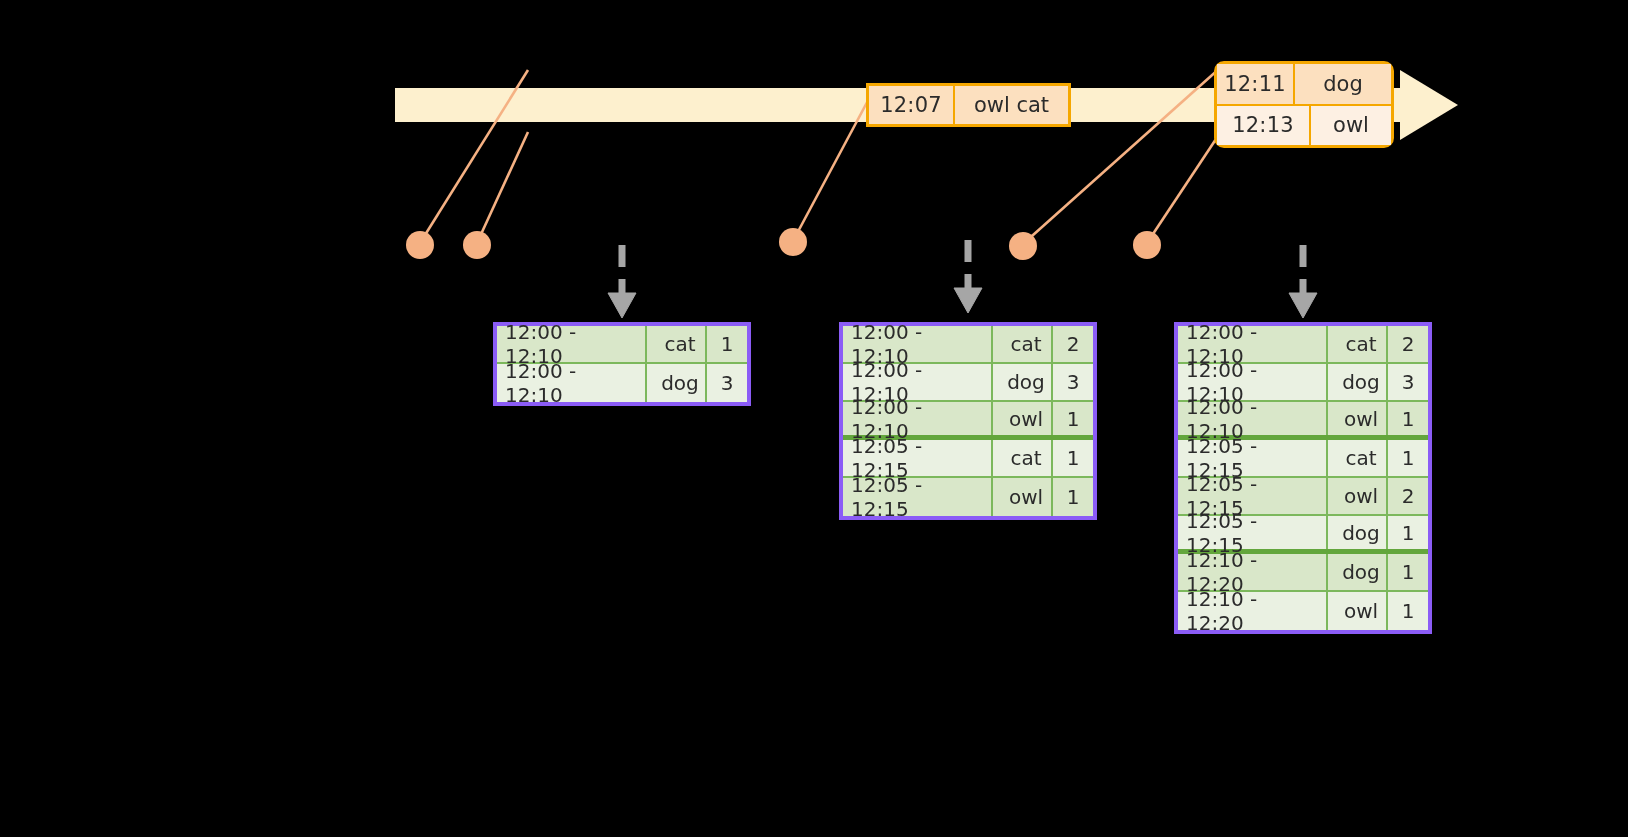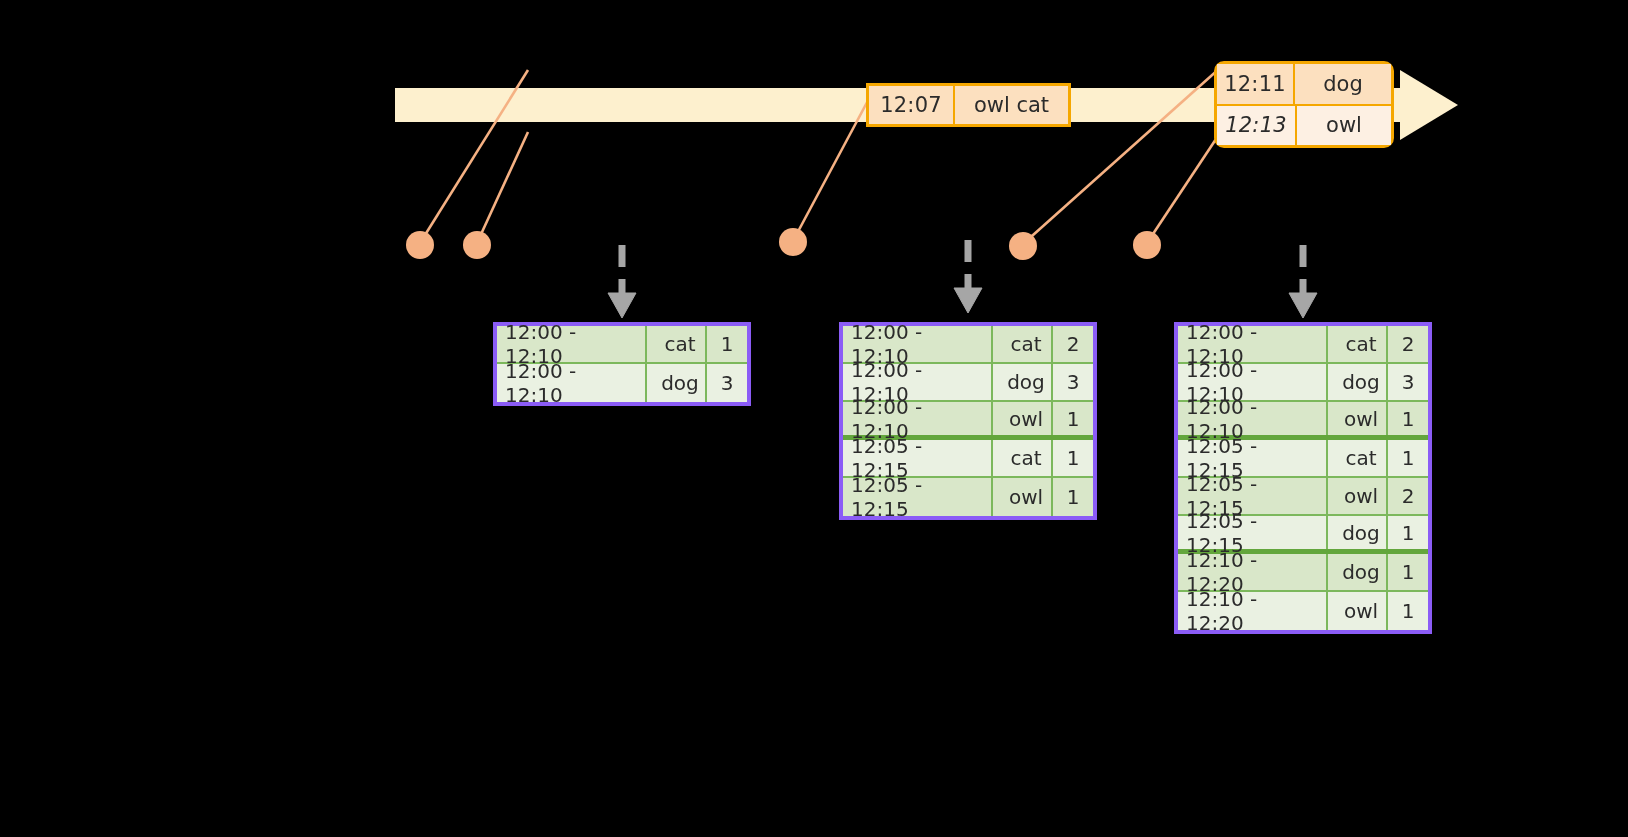--- a/index.html
+++ b/index.html
@@ -167,21 +167,21 @@
       <div class="ev-words">owl cat</div>
     </div>
   </div>
 
   <div class="event-box" style="left:1214px; top:61px; width:180px; height:87px;border-radius:10px;">
     <div class="event-row shade-a">
       <div class="ev-time" style="width:78px;">12:11</div>
       <div class="ev-words">dog</div>
     </div>
     <div class="event-row shade-b">
-      <div class="ev-time" style="width:80px;font-style:italic;">12:13</div>
+      <div class="ev-time" style="width:94px;">12:13</div>
       <div class="ev-words">owl</div>
     </div>
   </div>
 
   <div class="agg-table" style="left:493px; top:322px; width:258px;">
     <div class="agg-row shade-a">
       <div class="agg-window" style="width:150px;">12:00 - 12:10</div>
       <div class="agg-key" style="width:60px;">cat</div>
       <div class="agg-count" style="flex:1 1 auto;">1</div>
     </div>

